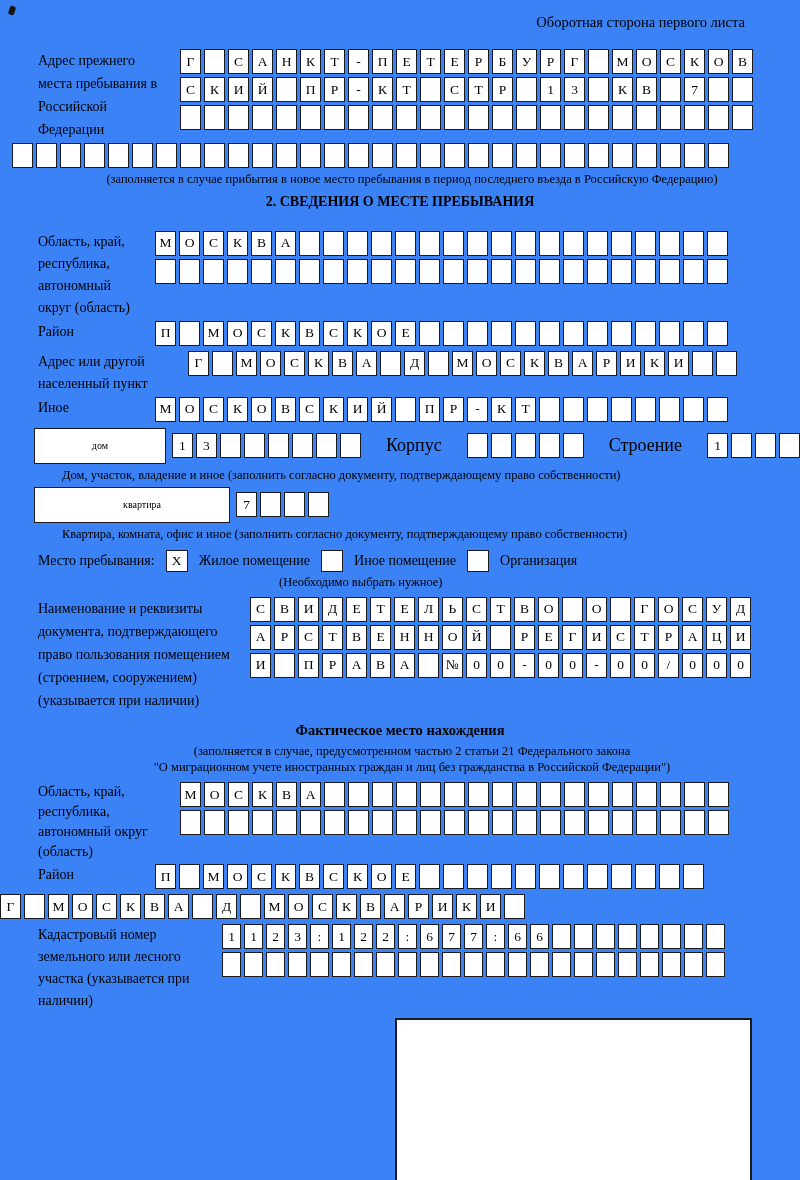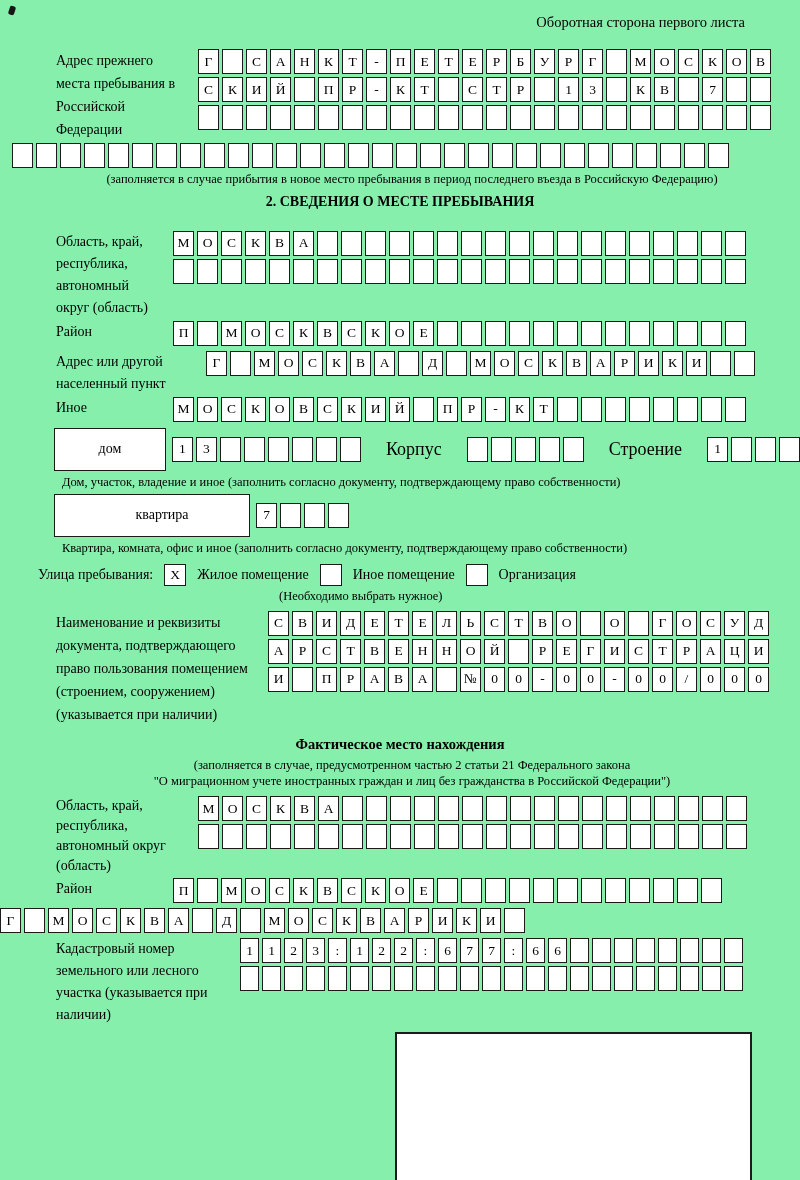--- a/index.html
+++ b/index.html
@@ -1,36 +1,36 @@
 <!DOCTYPE html>
 <html><head>
 <meta charset="utf-8">
 <style>
   html,body{margin:0;padding:0;background:#fff;}
   body{font-family:"Liberation Serif","DejaVu Serif",serif;color:#000;}
-  .page{position:relative;width:800px;height:1180px;box-sizing:border-box;padding-top:14px;background:#86efac;overflow:hidden;}
+  .page{position:relative;width:800px;height:1180px;box-sizing:border-box;padding-top:14px;background:#3b82f6;overflow:hidden;}
   .corner-mark{position:absolute;left:9px;top:6px;width:6px;height:9px;background:#161616;border-radius:2px;transform:rotate(18deg);}
   .side-note{text-align:right;padding-right:55px;font-size:14.5px;margin-bottom:18px;}
   .field{display:flex;align-items:flex-start;margin-bottom:2px;}
-  .label{font-size:14px;box-sizing:border-box;padding-left:38px;padding-right:10px;flex-shrink:0;margin-left:18px;}
+  .label{font-size:14px;box-sizing:border-box;padding-left:38px;padding-right:10px;flex-shrink:0;}
   .w180{width:180px;}.w155{width:155px;}.w185{width:188px;}.w250{width:250px;}.w222{width:222px;}
   .lh23{line-height:23px;}.lh22{line-height:22px;}.lh20{line-height:20px;}
   .rows{flex:0 0 auto;}
   .boxrow{display:flex;gap:3px;margin-bottom:3px;}
   .cell{width:19px;height:23px;border:1.5px solid #1b1b1b;display:flex;align-items:center;justify-content:center;font-size:13.5px;flex-shrink:0;background:#fff;}
   .sm .cell{width:17px;}
   .mark .cell{width:20px;height:20px;}
   .fullrow{margin-left:12px;margin-top:2px;}
   .caption{font-size:12.5px;line-height:1.35;padding-left:24px;}
   .center{text-align:center;}
   .leftcap{margin:1px 0 3px 38px;}
   .sec-title{font-size:14px;text-align:center;margin:6px 0 21px;font-weight:bold;}
   .sub-title{font-size:14.5px;text-align:center;margin:10px 0 4px;font-weight:bold;}
   .house-row{display:flex;align-items:center;margin:3px 0 3px 34px;gap:6px;}
-  .big-box{border:1.5px solid #1b1b1b;height:43px;box-sizing:border-box;display:flex;align-items:center;justify-content:center;font-size:14px;background:#fff;margin-left:20px;}
+  .big-box{border:1.5px solid #1b1b1b;height:36px;box-sizing:border-box;display:flex;align-items:center;justify-content:center;font-size:10px;background:#fff;}
   .house-name{width:160px;}
   .apt-name{width:196px;padding-left:20px;}
   .inline-label{font-size:18px;margin:0 19px;white-space:nowrap;}
   .boxrow.inline{margin-bottom:0;}
   .stay-row{display:flex;align-items:center;margin:7px 0 2px 38px;gap:11px;font-size:14px;}
   .stay-note{margin:2px 0 6px 255px;}
   .doc-field{margin-top:2px;}
   .stamp-box{margin:6px 0 5px 395px;width:357px;height:173px;border:2px solid #1b1b1b;box-sizing:border-box;background:#fff;}
   .mt6{margin-top:6px;}
 </style>
@@ -344,21 +344,21 @@
     <div class="boxrow inline">
         <span class="cell">7</span>
         <span class="cell"></span>
         <span class="cell"></span>
         <span class="cell"></span>
       </div>
   </div>
   <div class="caption leftcap">Квартира, комната, офис и иное (заполнить согласно документу, подтверждающему право собственности)</div>
 
   <div class="stay-row">
-    <span>Улица пребывания:</span>
+    <span>Место пребывания:</span>
     <span class="boxrow inline mark">
         <span class="cell">X</span>
       </span>
     <span>Жилое помещение</span>
     <span class="boxrow inline mark">
         <span class="cell"></span>
       </span>
     <span>Иное помещение</span>
     <span class="boxrow inline mark">
         <span class="cell"></span>

